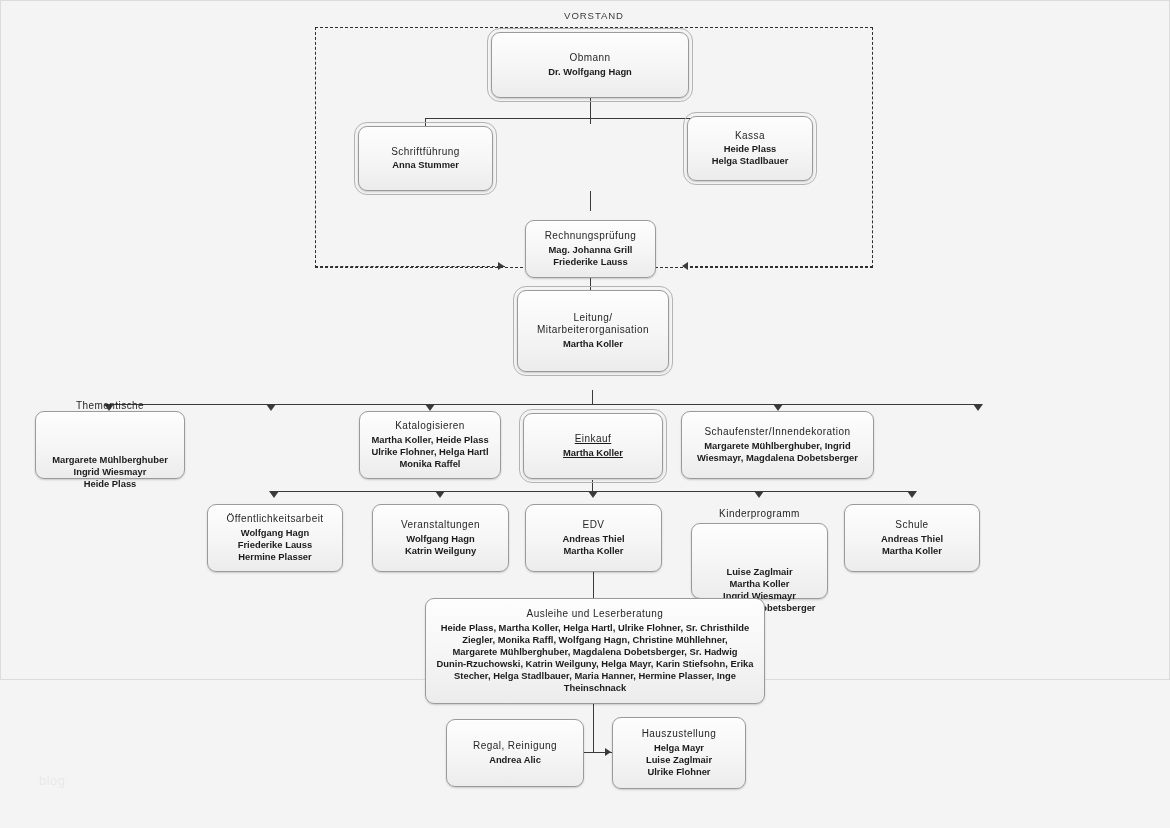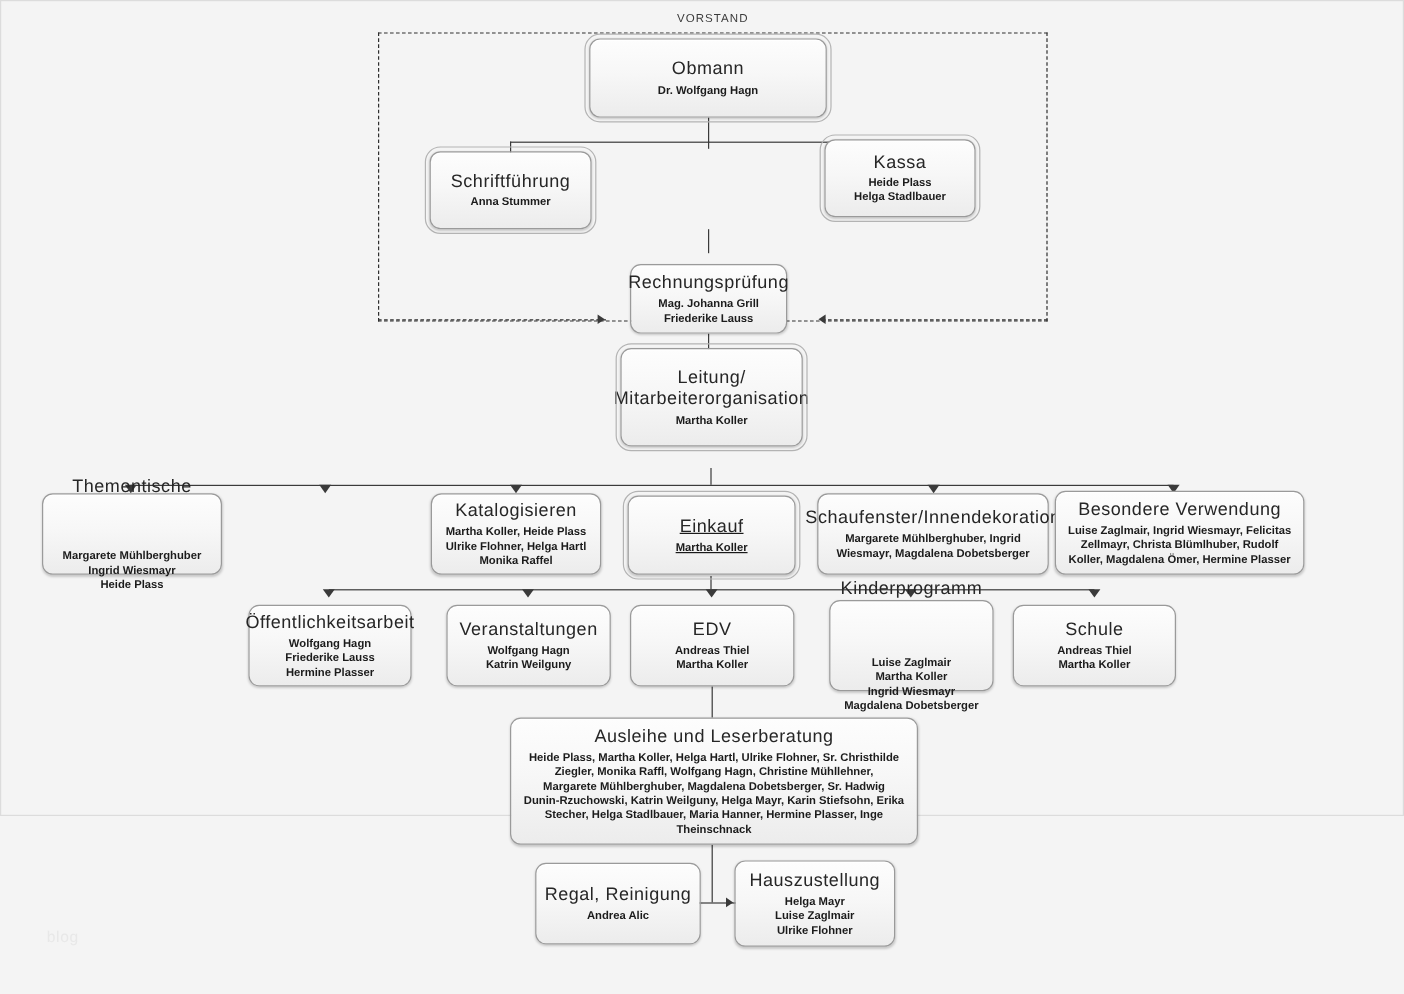--- a/index.html
+++ b/index.html
@@ -27,21 +27,21 @@
     box-shadow:0 1px 2px rgba(0,0,0,.18), inset 0 1px 0 #ffffff;
     display:flex;
     flex-direction:column;
     align-items:center;
     justify-content:center;
     text-align:center;
     padding:4px 6px;
     color:#1a1a1a;
   }
   .node .title{
-    font-size:15px;
+    font-size:10px;
     font-weight:400;
     letter-spacing:.45px;
     line-height:1.22;
     white-space:pre-line;
     color:#262626;
   }
   .node .members{
     font-size:9.4px;
     font-weight:bold;
     line-height:1.28;
@@ -212,47 +212,41 @@
     <span class="title">Einkauf</span>
     <span class="members">Martha Koller</span>
   </div>
 
   <div class="node" style="left:680px;top:410px;width:193px;height:68px;">
     <span class="title">Schaufenster/Innendekoration</span>
     <span class="members">Margarete Mühlberghuber, Ingrid
 Wiesmayr, Magdalena Dobetsberger</span>
   </div>
 
-  <div class="node" style="left:878px;top:408px;width:208px;height:70px;">
-    <span class="title">Besondere Verwendung</span>
-    <span class="members">Luise Zaglmair, Ingrid Wiesmayr, Felicitas
-Zellmayr, Christa Blümlhuber, Rudolf
-Koller, Magdalena Ömer, Hermine Plasser</span>
-  </div>
 
   <div class="node" style="left:206px;top:503px;width:136px;height:68px;">
     <span class="title">Öffentlichkeitsarbeit</span>
     <span class="members">Wolfgang Hagn
 Friederike Lauss
 Hermine Plasser</span>
   </div>
 
   <div class="node" style="left:371px;top:503px;width:137px;height:68px;">
     <span class="title">Veranstaltungen</span>
     <span class="members">Wolfgang Hagn
 Katrin Weilguny</span>
   </div>
 
   <div class="node" style="left:524px;top:503px;width:137px;height:68px;">
     <span class="title">EDV</span>
     <span class="members">Andreas Thiel
 Martha Koller</span>
   </div>
 
-  <div class="node" style="left:690px;top:499px;width:137px;height:76px;gap:44px;">
+  <div class="node" style="left:690px;top:522px;width:137px;height:76px;gap:44px;">
     <span class="title">Kinderprogramm</span>
     <span class="members">Luise Zaglmair
 Martha Koller
 Ingrid Wiesmayr
 Magdalena Dobetsberger</span>
   </div>
 
   <div class="node" style="left:843px;top:503px;width:136px;height:68px;">
     <span class="title">Schule</span>
     <span class="members">Andreas Thiel

